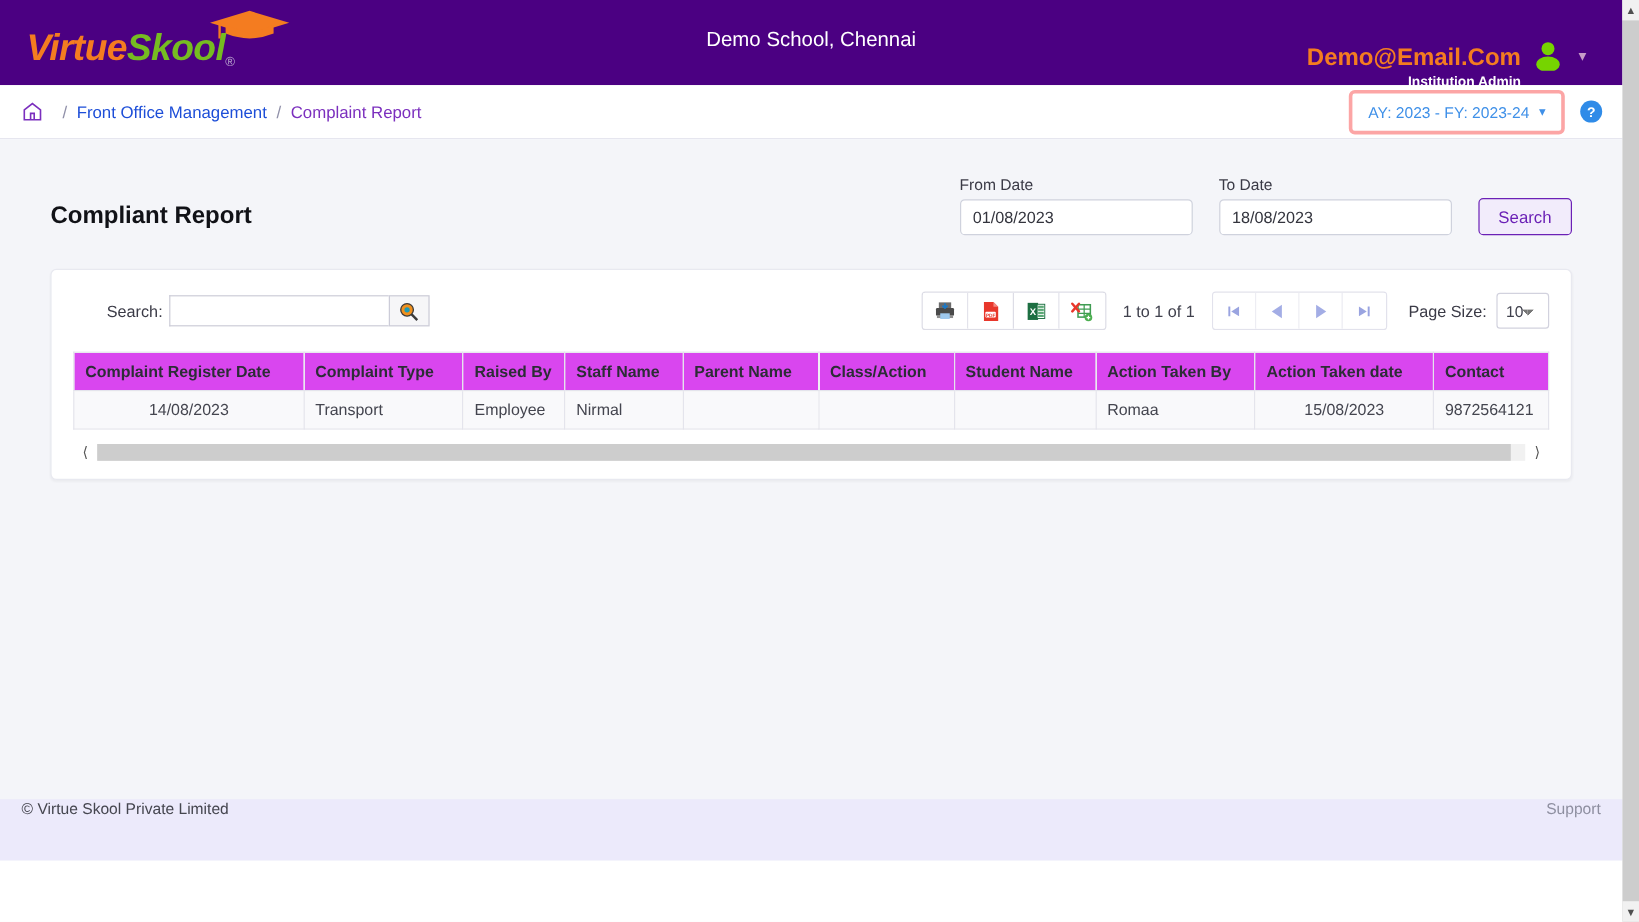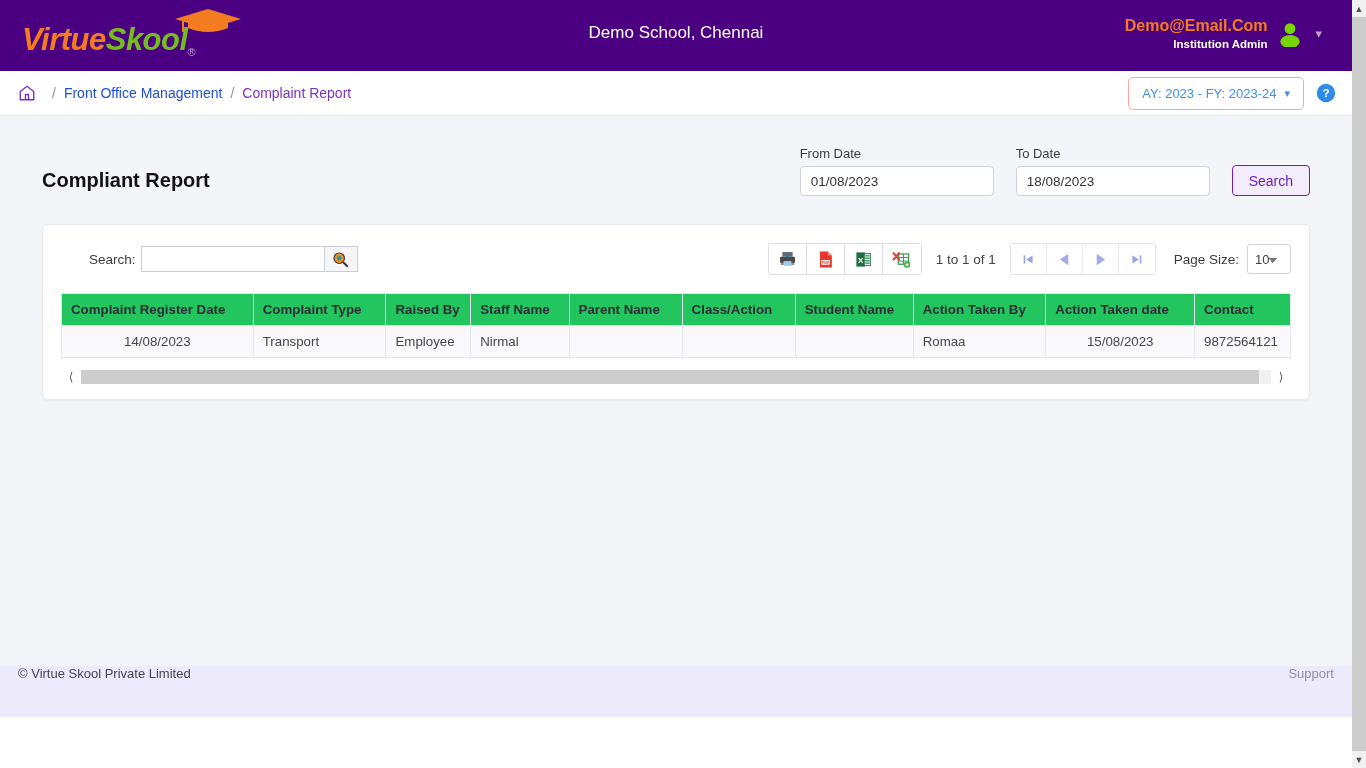--- a/index.html
+++ b/index.html
@@ -25,37 +25,37 @@
 
   .school-name {
     position: absolute; left: 0; right: 0; text-align: center;
     color: #ffffff; font-size: 17px; top: 23px; pointer-events: none;
   }
   .user-block {
     position: absolute; right: 30px; top: 15px;
     display: flex; align-items: center; gap: 10px;
   }
   .user-txt { text-align: right; line-height: 1.35; }
-  .user-email { color: #F47C20; font-size: 16px; font-weight: bold; }
+  .user-email { color: #F47C20; font-size: 20px; font-weight: bold; margin-top: 20px; }
   .user-role { color: #ffffff; font-size: 11.5px; font-weight: bold; }
   .avatar-icon { width: 26px; height: 26px; }
   .caret-dn { color: #c89cc8; font-size: 13px; margin-left: 2px; }
 
   
   .crumbbar {
     height: 45px; background: #ffffff; border-bottom: 1px solid #e6e6ef;
     display: flex; align-items: center; padding: 0 18px; position: relative;
   }
   .crumb-home { width: 18px; height: 18px; margin-right: 8px; }
   .crumb-sep { color: #8f8fa8; font-size: 14px; margin: 0 8px; }
   .crumb-link { color: #1d4ed8; font-size: 14px; text-decoration: none; }
   .crumb-cur { color: #7B2FBE; font-size: 14px; }
   .crumb-right { position: absolute; right: 16px; display: flex; align-items: center; gap: 12px; }
   .ay-select {
-    border: 1px solid #fca5a5; border-radius: 5px; background: #fff;
+    border: 3px solid #fca5a5; border-radius: 5px; background: #fff;
     color: #3f90e8; font-size: 13px; padding: 8px 13px; display: flex;
     align-items: center; gap: 8px; white-space: nowrap;
   }
   .ay-caret { font-size: 11px; }
   .help-icon { width: 20px; height: 20px; }
 
   
   .page {
     background: #f4f5f9; height: 601px; position: relative; padding: 0 42px;
   }
@@ -115,21 +115,21 @@
       linear-gradient(135deg, #777 50%, transparent 50%);
     background-position: calc(100% - 17px) 13px, calc(100% - 12px) 13px;
     background-size: 5px 5px, 5px 5px;
     background-repeat: no-repeat;
   }
 
   
   .tbl-wrap { margin-top: 18px; }
   table.grid { border-collapse: collapse; width: 100%; table-layout: fixed; }
   table.grid th {
-    border: 1px solid #e4e4ec; background: #22c55e; font-size: 13.3px;
+    border: 1px solid #e4e4ec; background: #d946ef; font-size: 13.3px;
     color: #2c2d36; font-weight: bold; padding: 8px 9px; text-align: left;
     white-space: nowrap; overflow: hidden;
   }
   table.grid td {
     border: 1px solid #e4e4ec; background: #f9f9fb; font-size: 13.3px;
     color: #44454f; padding: 8px 9px; height: 31px; overflow: hidden;
     white-space: nowrap;
   }
   td.c { text-align: center; }
 

